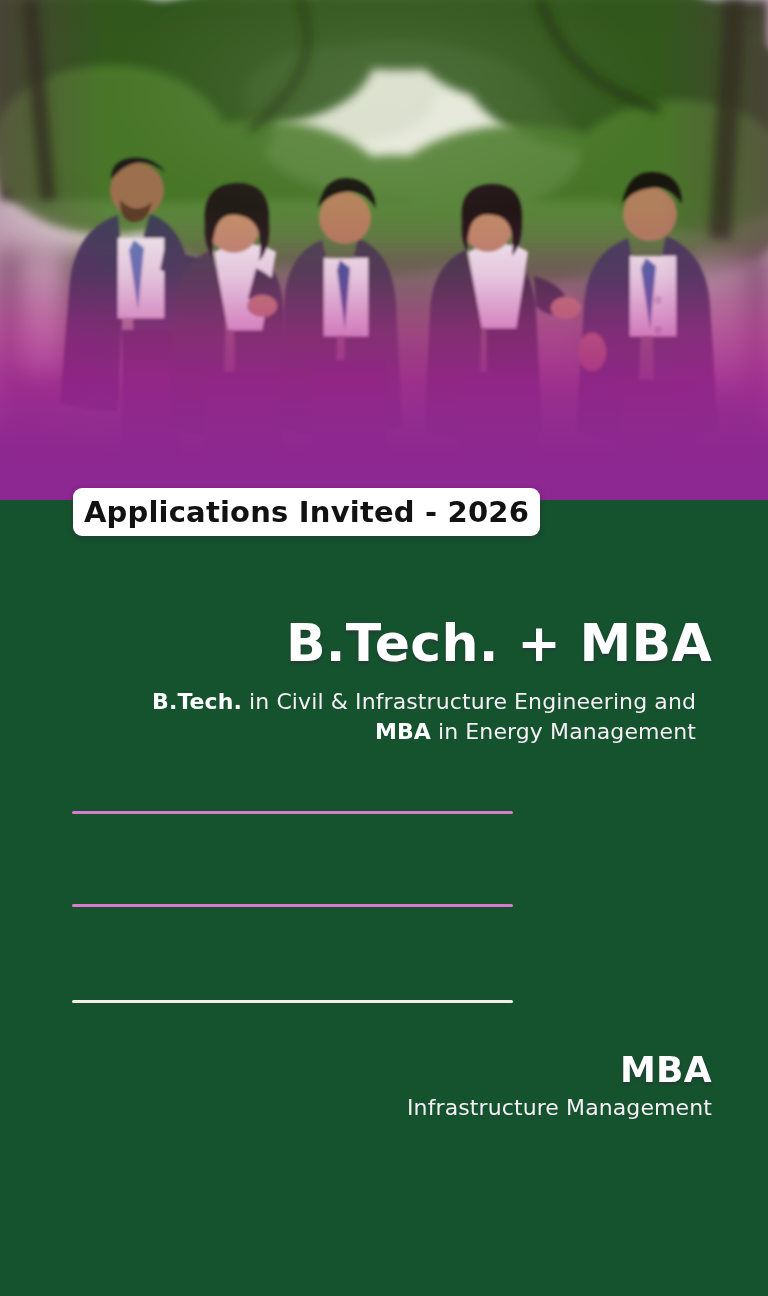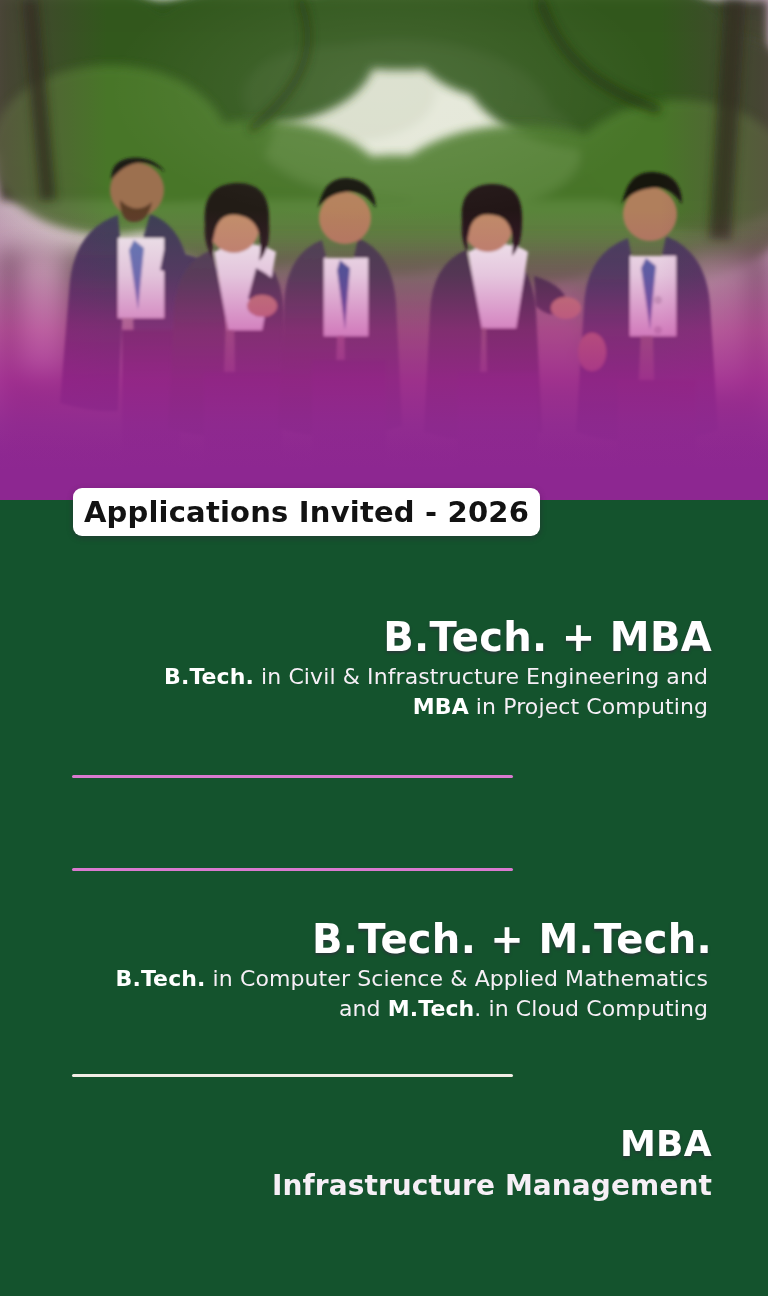--- a/index.html
+++ b/index.html
@@ -116,47 +116,47 @@
     line-height: 1;
     text-shadow: 0 1px 2px rgba(80,10,80,0.35);
   }
 
   .program {
     margin-left: 72px;
     width: 640px;
   }
   .program-title {
     color: #FFFFFF;
-    font-size: 40px;
+    font-size: 52px;
     font-weight: bold;
     letter-spacing: 0.3px;
     line-height: 1.05;
     margin: 0 0 4px 0;
     text-shadow: 0 2px 3px rgba(80,10,80,0.35);
     white-space: nowrap;
   }
   .program-title.small {
     font-size: 36px;
   }
   .program-desc {
     color: #F6EFF6;
     font-size: 22px;
     font-weight: normal;
     line-height: 1.38;
-    margin: 4px;
+    margin: 16px;
     letter-spacing: 0.1px;
   }
   .program-desc b {
     font-weight: bold;
     color: #FFFFFF;
   }
   .program-sub {
     color: #F6EFF6;
-    font-size: 28px;
-    font-weight: bold;
+    font-size: 22px;
+    font-weight: normal;
     line-height: 1.38;
     margin: 0;
     letter-spacing: 0.1px;
   }
 
   .divider {
     height: 3px;
     margin-left: 72px;
     width: 441px;
     border-radius: 2px;
@@ -329,40 +329,33 @@
 
     <div class="blocks">
 
 
       <div class="sp-eyebrow-gap"></div>
 
       <div class="program">
         <div class="program-title">B.Tech. + MBA</div>
         <div class="program-desc">
           <b>B.Tech.</b><span> in Civil &amp; Infrastructure Engineering and</span><br>
-          <b>MBA</b><span> in Project Computing</span>
+          <b>MBA</b><span> in Energy Management</span>
         </div>
       </div>
 
       <div class="sp-a"></div>
       <div class="divider pink"></div>
       <div class="sp-b"></div>
 
 
       <div class="sp-c"></div>
       <div class="divider pink"></div>
       <div class="sp-d"></div>
 
-      <div class="program">
-        <div class="program-title">B.Tech. + M.Tech.</div>
-        <div class="program-desc">
-          <b>B.Tech.</b><span> in Computer Science &amp; Applied Mathematics</span><br>
-          <span>and </span><b>M.Tech</b><span>. in Cloud Computing</span>
-        </div>
-      </div>
 
       <div class="sp-e"></div>
       <div class="divider cream"></div>
       <div class="sp-f"></div>
 
       <div class="program">
         <div class="program-title small">MBA</div>
         <div class="program-sub">Infrastructure Management</div>
       </div>
 

